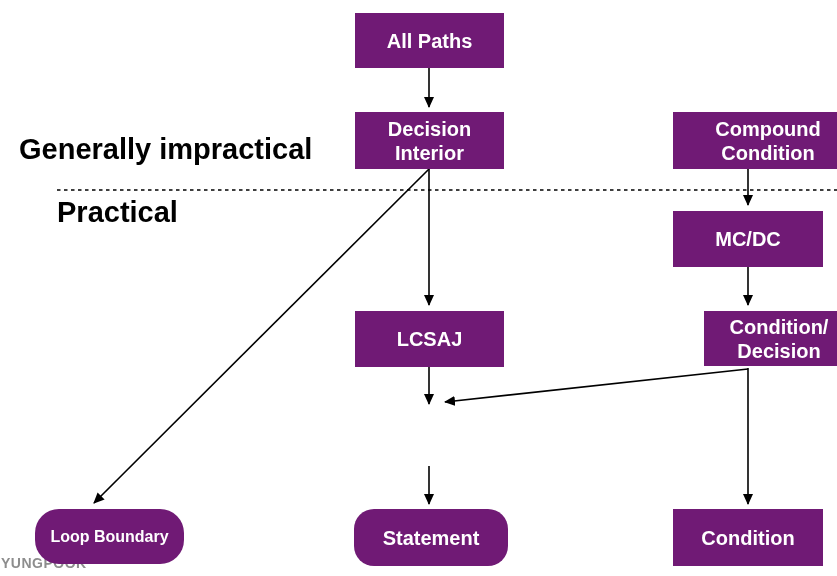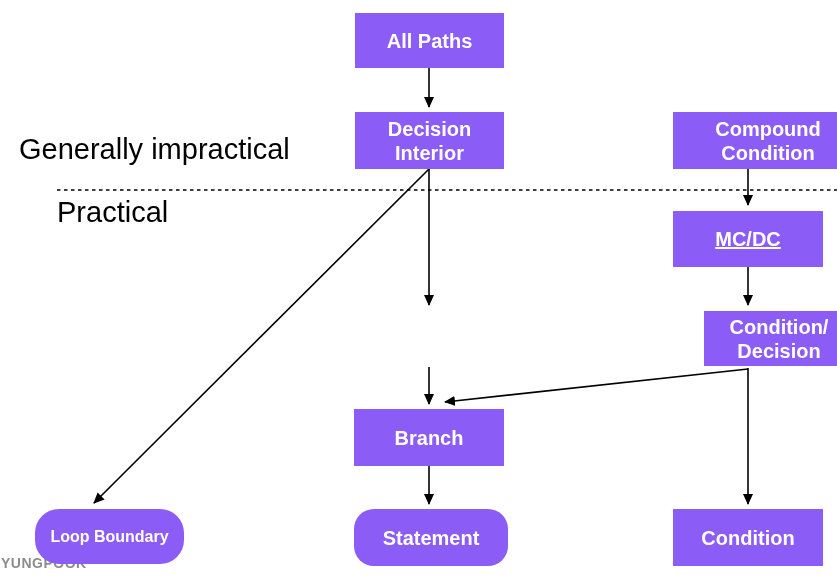--- a/index.html
+++ b/index.html
@@ -16,56 +16,56 @@
     overflow: hidden;
   }
   .edges {
     position: absolute;
     left: 0; top: 0;
     width: 837px; height: 576px;
     z-index: 0;
   }
   .node {
     position: absolute;
-    background: #8b5cf6;
+    background: #701a75;
     color: #ffffff;
     font-weight: bold;
     font-size: 20px;
     line-height: 24px;
     display: flex;
     align-items: center;
     justify-content: center;
     text-align: center;
     white-space: pre-line;
     z-index: 2;
   }
   .node.small-text { font-size: 16px; line-height: 19px; }
   .side-label {
     position: absolute;
     color: #000000;
     font-size: 29px;
-    font-weight: 400;
+    font-weight: 700;
     white-space: nowrap;
     z-index: 2;
   }
   .watermark {
     position: absolute;
     left: 1px;
     top: 555px;
     color: #8d8d8d;
     font-size: 14px;
     font-weight: bold;
     letter-spacing: 0.5px;
     z-index: 1;
   }
   
   #n-all-paths          { left: 355px; top:  13px; width: 149px; height: 55px; }
   #n-boundary-interior  { left: 355px; top: 112px; width: 149px; height: 57px; }
   #n-compound-condition { left: 673px; top: 112px; width: 150px; height: 57px; padding-left: 20px; }
-  #n-mcdc               { left: 673px; top: 211px; width: 150px; height: 56px; text-decoration: underline; }
+  #n-mcdc               { left: 673px; top: 211px; width: 150px; height: 56px; }
   #n-lcsaj              { left: 355px; top: 311px; width: 149px; height: 56px; }
   #n-condition-decision { left: 704px; top: 311px; width: 150px; height: 55px; }
   #n-branch             { left: 354px; top: 409px; width: 150px; height: 57px; }
   #n-loop-boundary      { left:  35px; top: 509px; width: 149px; height: 55px; border-radius: 24px; }
   #n-statement          { left: 354px; top: 509px; width: 154px; height: 57px; border-radius: 20px; }
   #n-condition          { left: 673px; top: 509px; width: 150px; height: 57px; }
   #lbl-generally-impractical { left: 19px; top: 133px; }
   #lbl-practical             { left: 57px; top: 196px; }
 </style>
 </head>
@@ -95,22 +95,22 @@
 
   <div class="side-label" id="lbl-generally-impractical">Generally impractical</div>
   <div class="side-label" id="lbl-practical">Practical</div>
 
   <div class="node" id="n-all-paths">All Paths</div>
   <div class="node" id="n-boundary-interior">Decision
 Interior</div>
   <div class="node" id="n-compound-condition">Compound
 Condition</div>
   <div class="node" id="n-mcdc">MC/DC</div>
+  <div class="node" id="n-lcsaj">LCSAJ</div>
   <div class="node" id="n-condition-decision">Condition/
 Decision</div>
-  <div class="node" id="n-branch">Branch</div>
   <div class="node small-text" id="n-loop-boundary">Loop Boundary</div>
   <div class="node" id="n-statement">Statement</div>
   <div class="node" id="n-condition">Condition</div>
 
   <div class="watermark">YUNGPOOK</div>
 
 </div>
 
 </body></html>

